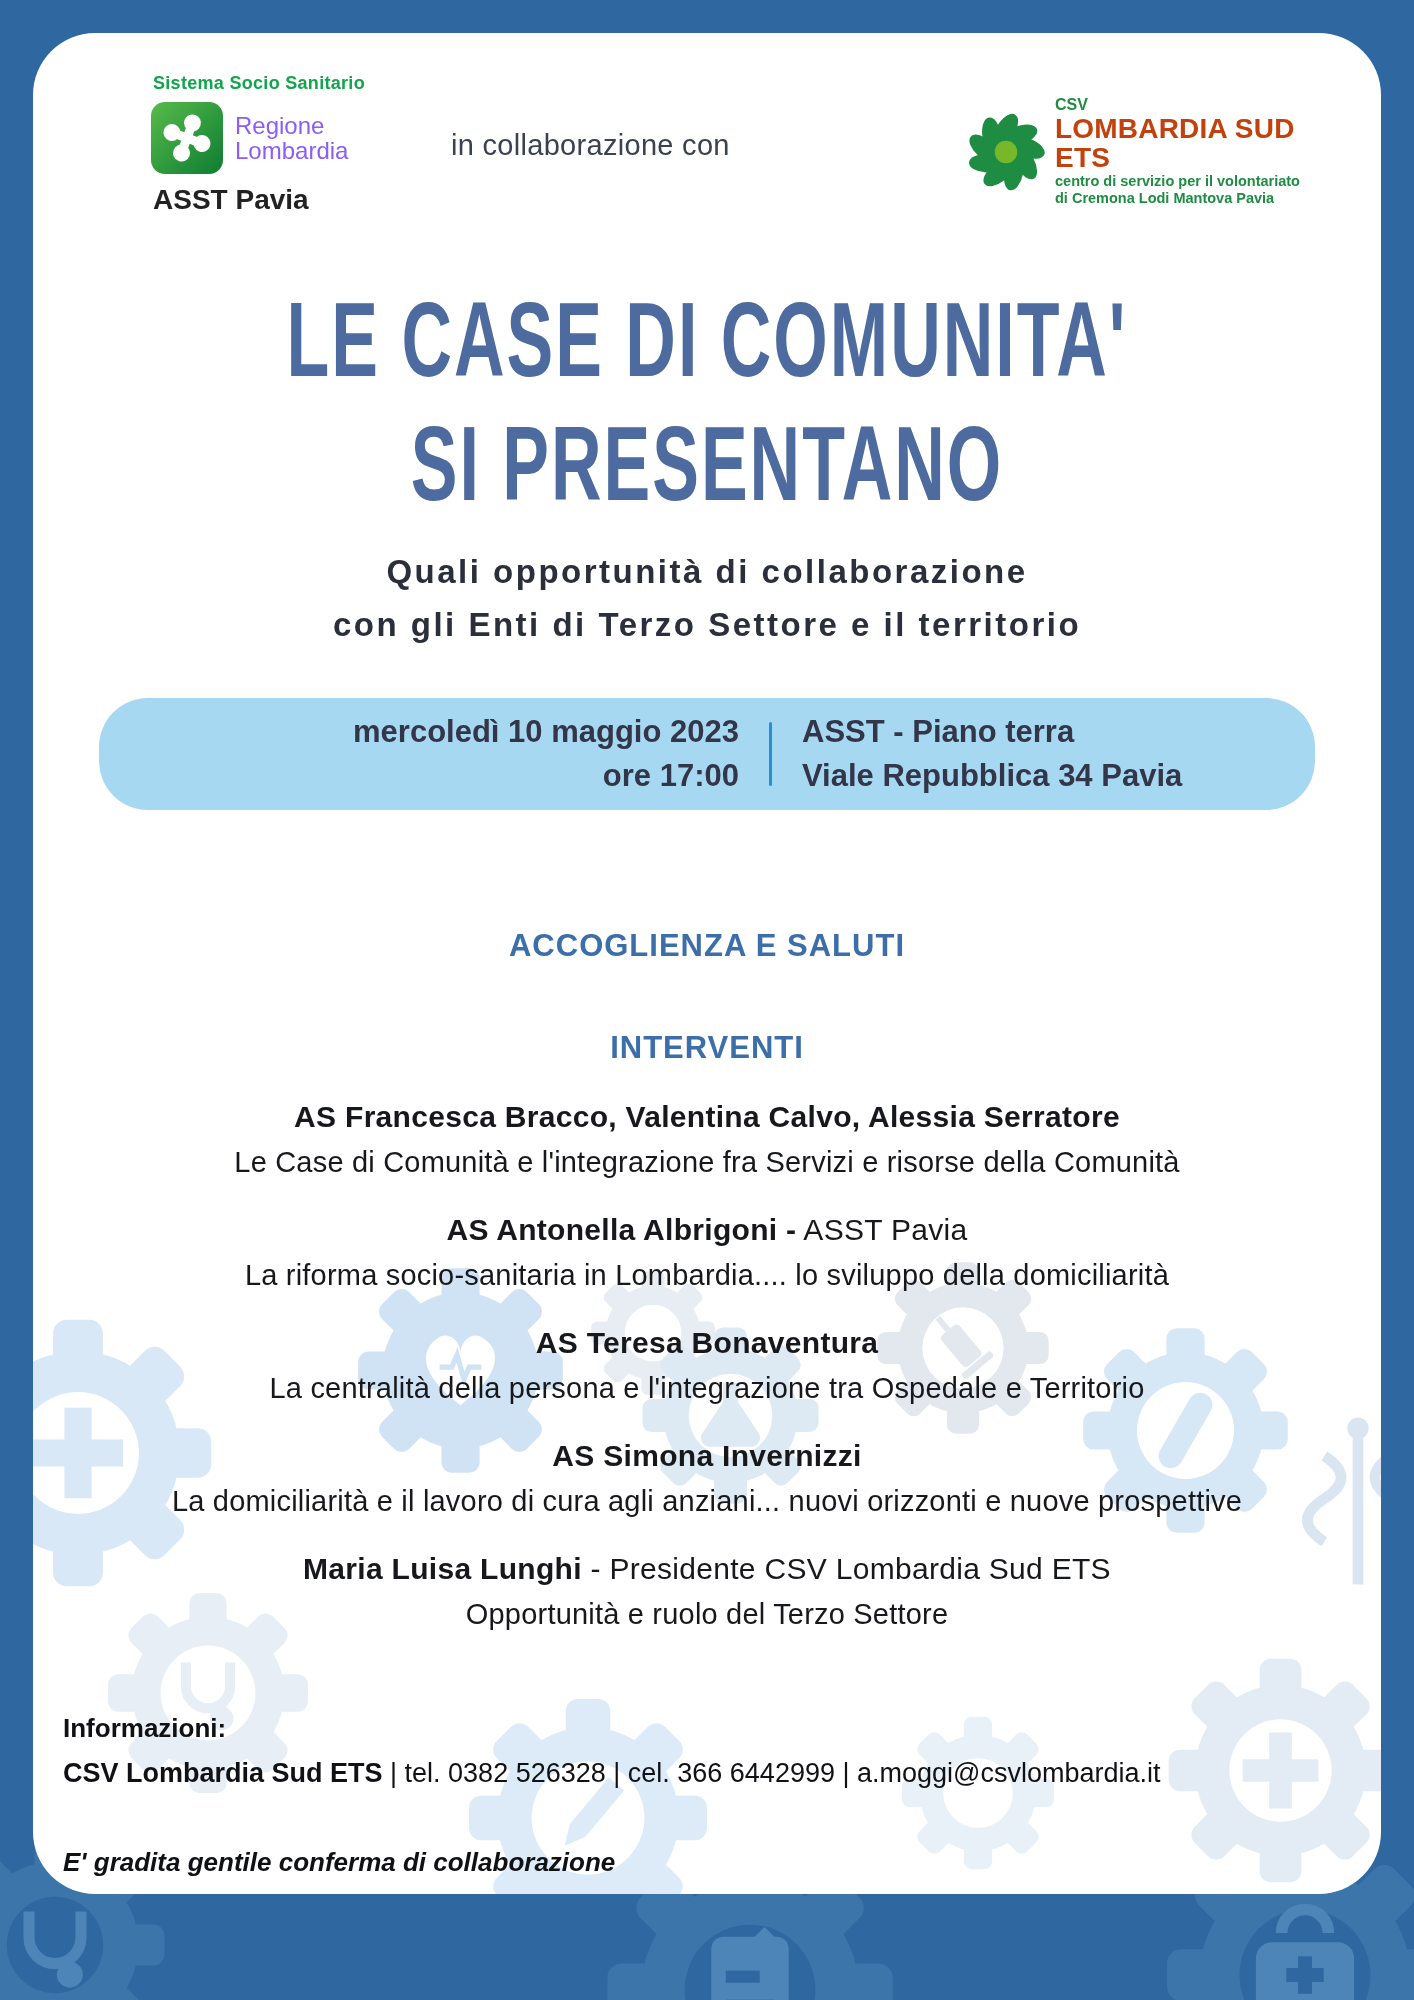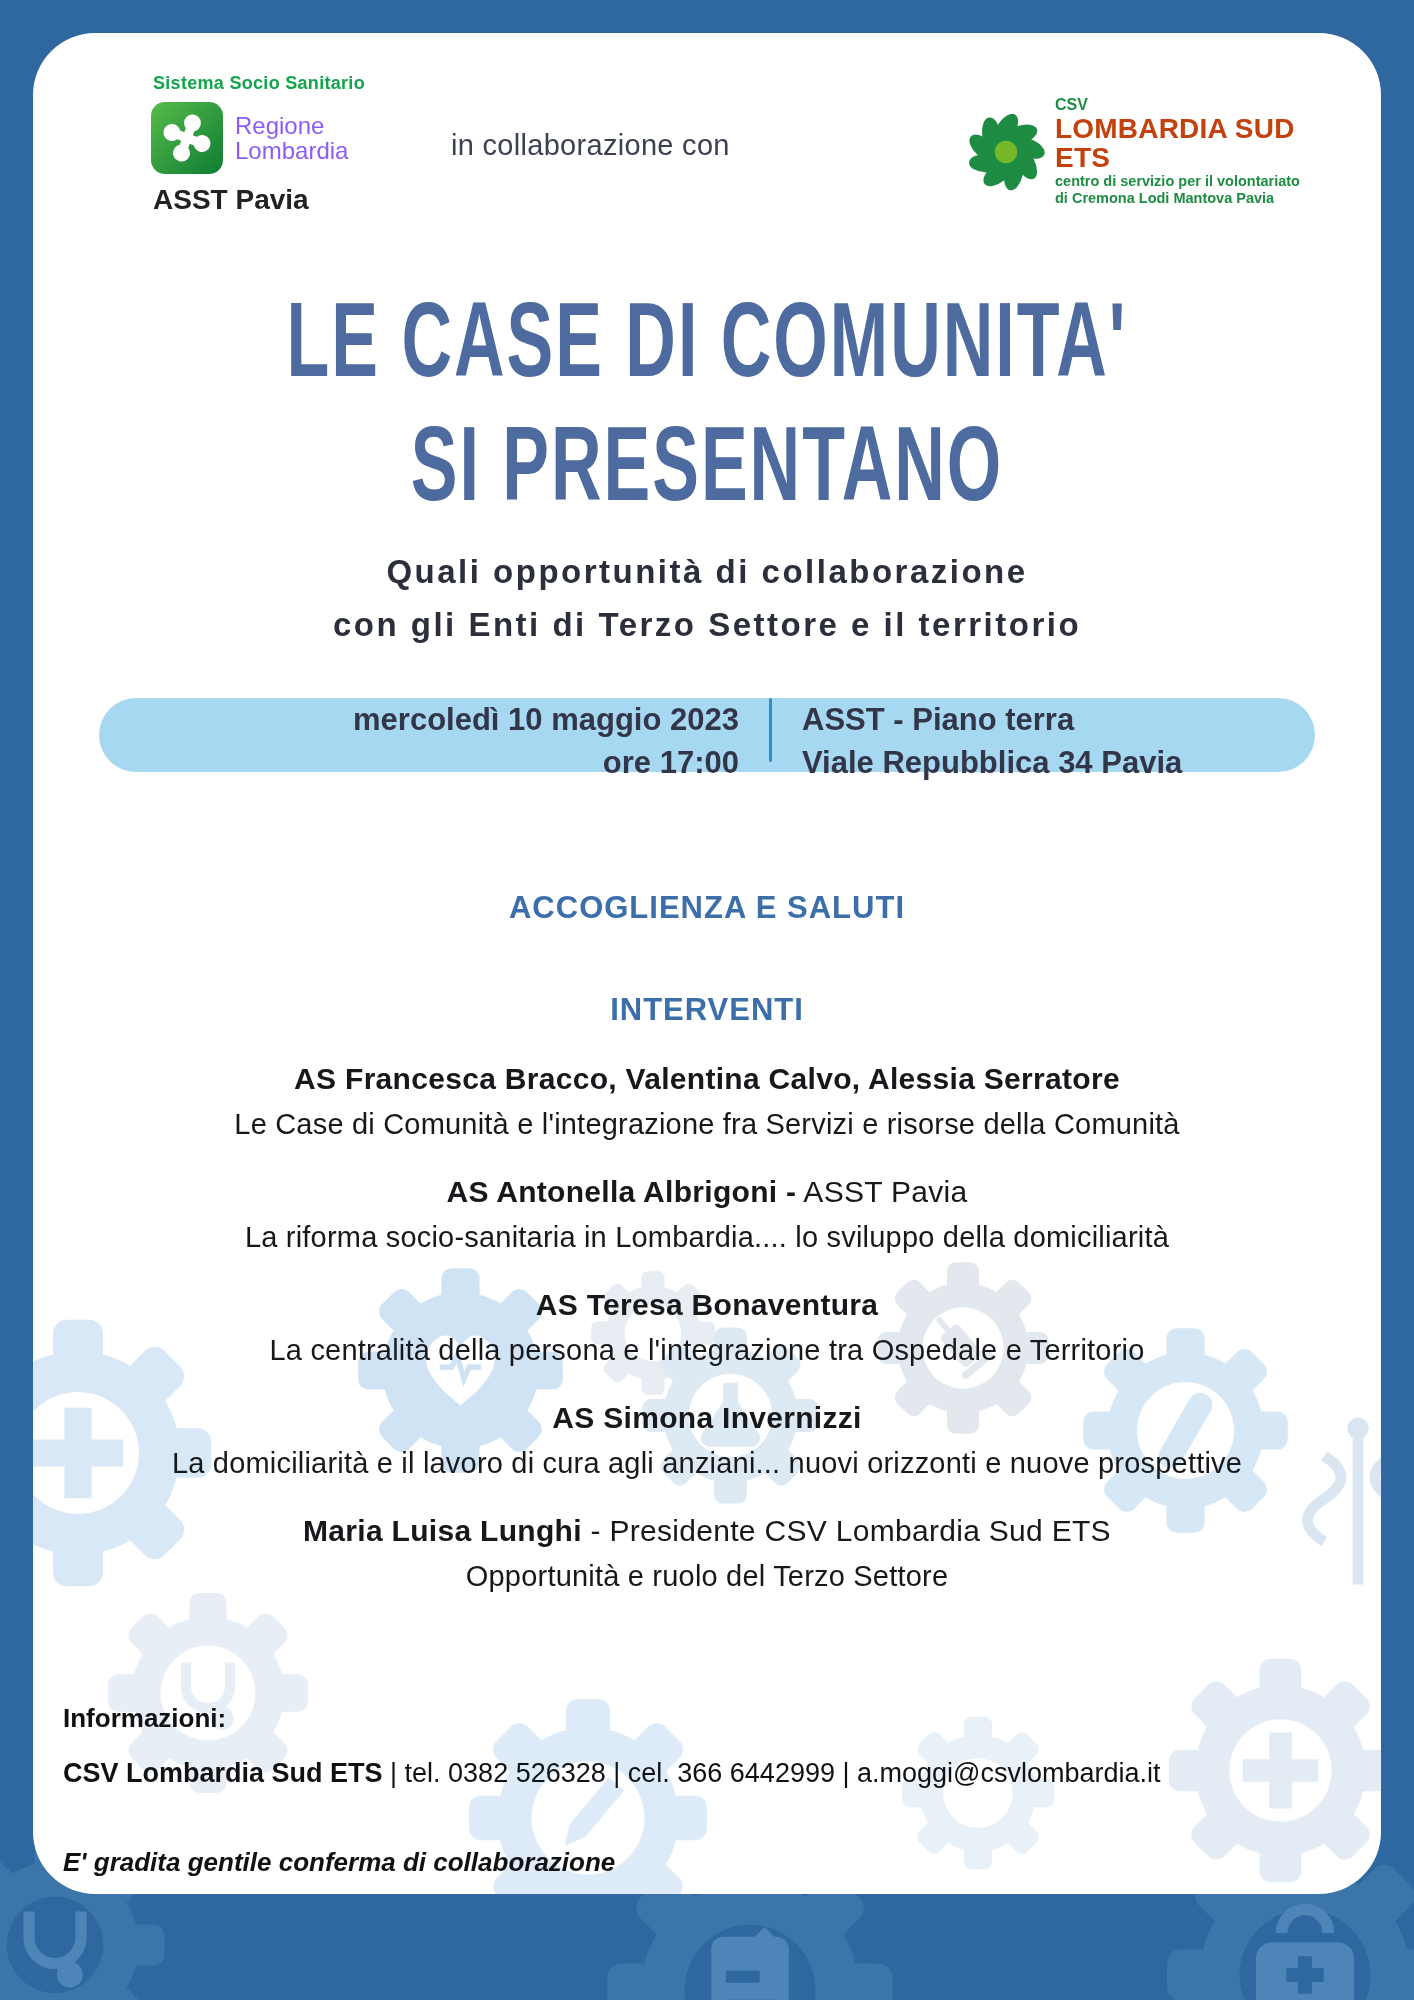--- a/index.html
+++ b/index.html
@@ -31,38 +31,38 @@
   .csv-big{color:#c2410c;font-size:28px;font-weight:700;letter-spacing:.2px;}
   .csv-line{color:#1e8c43;font-size:14.5px;font-weight:700;margin-top:2px;}
   
   .title{margin-top:74px;text-align:center;color:#4d6b9e;}
   .title-line{font-weight:700;font-size:70px;letter-spacing:2px;height:102px;line-height:100px;
     transform:scaleY(1.5);transform-origin:50% 50%;}
   .title-line + .title-line{margin-top:22px;}
   .subtitle{margin-top:30px;text-align:center;color:#2b2e3b;font-weight:700;
     font-size:33px;letter-spacing:2.5px;line-height:1.6;}
   
-  .infobox{margin:46px auto 0;width:1216px;height:74px;background:#a7d8f2;border-radius:49px;
-    display:flex;color:#333649;font-weight:700;font-size:31px;line-height:1.4;}
+  .infobox{margin:46px auto 0;width:1216px;height:112px;background:#a7d8f2;border-radius:49px;
+    display:flex;align-items:center;color:#333649;font-weight:700;font-size:31px;line-height:1.4;}
   .info-date{flex:0 0 640px;text-align:right;padding-right:30px;}
   .info-div{width:3px;height:64px;background:#2a8fcf;border-radius:2px;}
   .info-place{flex:1;text-align:left;padding-left:30px;}
   
   .section-h{margin-top:118px;text-align:center;color:#3c6eaa;font-weight:700;font-size:31px;letter-spacing:1px;}
   .section-h.second{margin-top:66px;}
   .speakers{margin-top:4px;text-align:center;color:#17181c;}
   .speaker{margin-top:34px;}
   .s-name{font-size:30px;letter-spacing:.3px;}
   .s-name .b{font-weight:700;}
   .s-name .r{font-weight:400;}
   .s-topic{margin-top:12px;font-size:29px;font-weight:400;letter-spacing:.2px;}
   
   .footer{position:absolute;left:30px;right:30px;bottom:16px;z-index:3;color:#101114;}
   .f-label{font-size:26px;font-weight:700;}
-  .f-contacts{font-size:27px;margin-top:24px;}
+  .f-contacts{font-size:27px;margin-top:14px;}
   .f-contacts .b{font-weight:700;}
   .f-note{font-size:26px;font-weight:700;font-style:italic;margin-top:58px;}
   
   .decor{position:absolute;z-index:1;pointer-events:none;}
   .band-decor{position:absolute;z-index:0;pointer-events:none;}
 </style>
 </head>
 <body>
 
 <svg width="0" height="0" style="position:absolute" aria-hidden="true">

